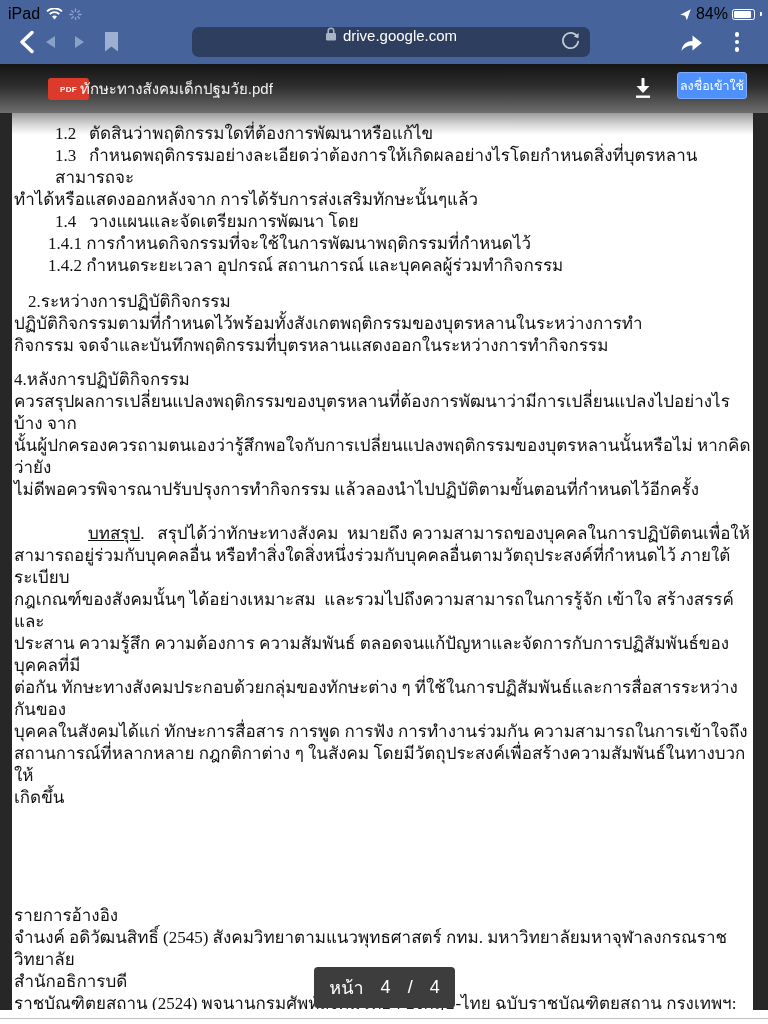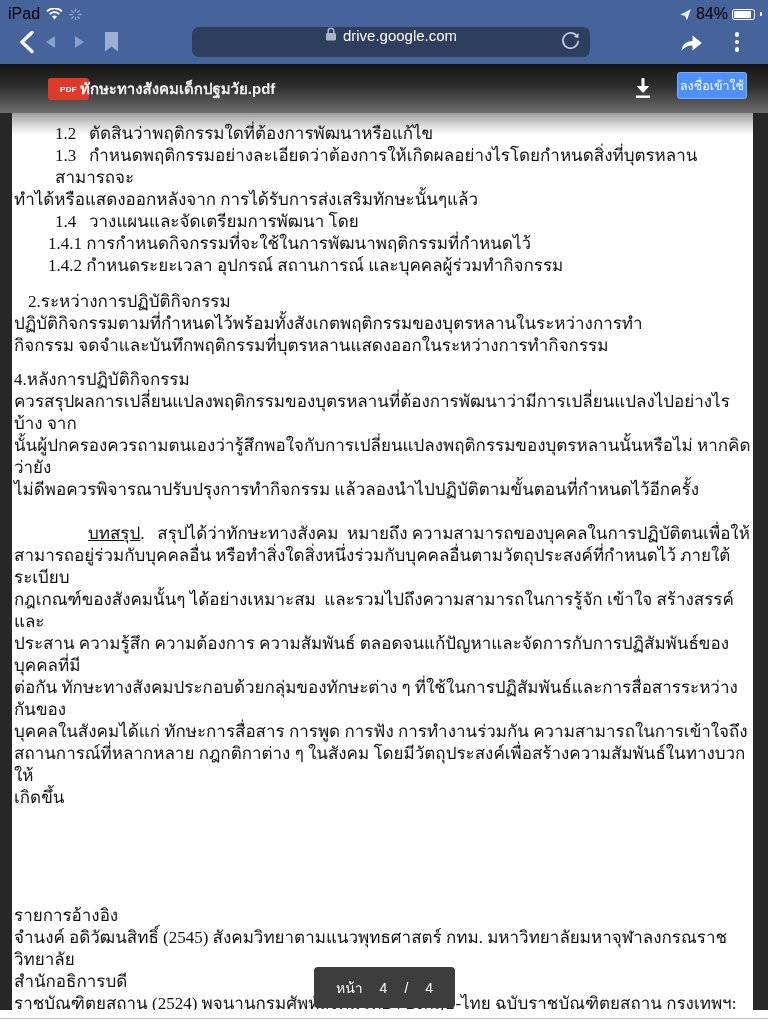--- a/index.html
+++ b/index.html
@@ -29,40 +29,40 @@
 
   
   .viewer { position:absolute; top:64px; left:0; width:768px; height:960px; background:#272727; }
   .viewer-header { position:absolute; top:0; left:0; width:768px; height:49px;
     background:linear-gradient(180deg,#151515 0%,#2d2d2d 45%,#6e6e6e 100%);
     display:flex; align-items:center; }
   .pdf-badge { position:absolute; left:48px; top:14px; width:41px; height:22px; background:#dc3b2c;
     border-radius:3px; color:#fff; font-size:8px; font-weight:bold; display:flex; align-items:center;
     justify-content:center; letter-spacing:.3px; }
   .filename { position:absolute; left:80px; top:0; height:49px; display:flex; align-items:center;
-    color:#f2f2f2; font-size:15px;font-weight:bold; }
+    color:#f2f2f2; font-size:15px; }
   .dl-btn { position:absolute; left:627px; top:8px; width:32px; height:32px; display:flex;
     align-items:center; justify-content:center; }
   .signin-btn { position:absolute; left:677px; top:8px; width:70px; height:27px;
     background:#4d90fe; border:1px solid #7fabfd; border-radius:3px; color:#fff; font-size:12.5px;
     display:flex; align-items:center; justify-content:center; font-family:"Liberation Sans",sans-serif; }
 
   
   .page { position:absolute; top:49px; left:12px; width:741px; height:961px; background:#fff; }
   .page-shadow { position:absolute; top:0; left:0; width:100%; height:22px;
     background:linear-gradient(180deg,#9b9b9b 0%, #d9d9d9 55%, #ffffff 100%); }
   .doc { position:absolute; top:10px; left:0; width:100%; color:#111;
     font-family:"Liberation Serif","DejaVu Serif",serif; font-size:17px; }
   .doc-line { line-height:22px; white-space:pre-wrap; }
   .doc-line .u { text-decoration:underline; }
 
   
   .pager { position:absolute; left:314px; top:903px; width:141px; height:41px; background:#3d3d3d;
     border-radius:4px; display:flex; align-items:center; justify-content:center; gap:17px;
-    color:#fff; font-size:14px; box-shadow:0 0 0 1px rgba(255,255,255,.08); }
+    color:#fff; font-size:18px; box-shadow:0 0 0 1px rgba(255,255,255,.08); }
 
   
   .bottom-strip { position:absolute; left:0; top:946px; width:768px; height:14px; background:#fff; }
   .bottom-strip .line { position:absolute; top:8px; left:0; width:100%; height:1px; background:#c2c2c6; }
 </style>
 </head>
 <body>
 
 <div class="screen">
 

